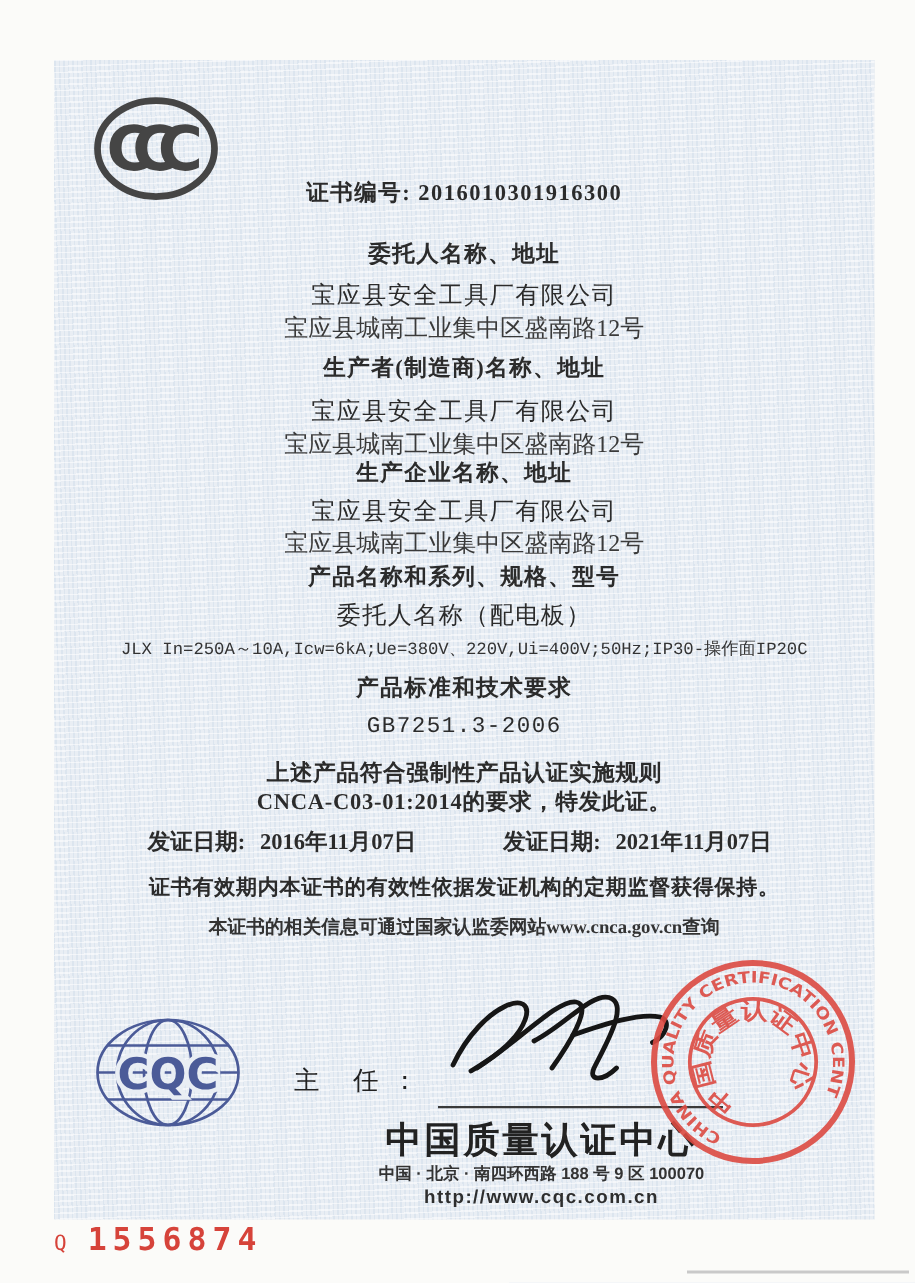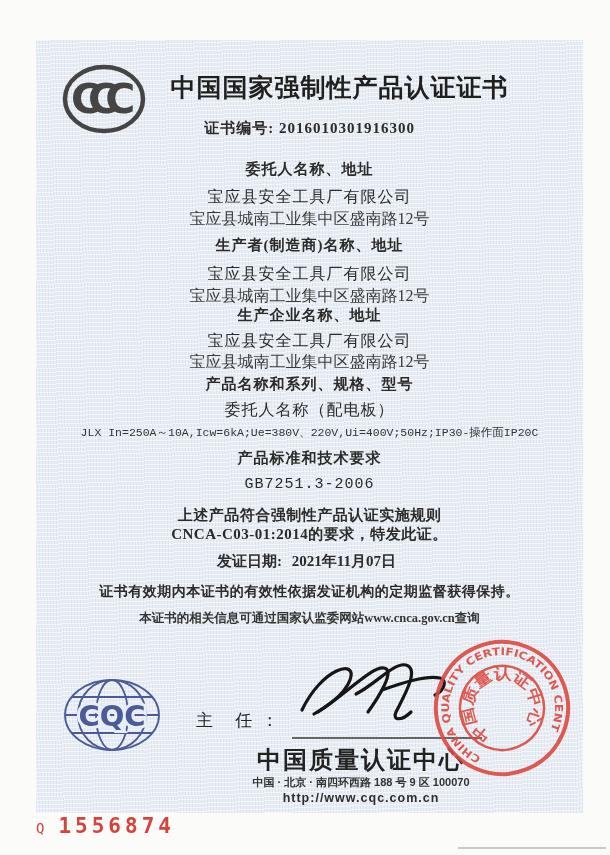--- a/index.html
+++ b/index.html
@@ -62,21 +62,20 @@
 <body>
 
 <div class="scan">
   <div class="paper">
 
     <svg class="ccc-logo" width="88" height="78" viewBox="0 0 88 78">
       <ellipse cx="44" cy="39" rx="39" ry="32" fill="none" stroke="#454545" stroke-width="4.5"></ellipse>
       <text x="11" y="53" font-family="DejaVu Sans, sans-serif" font-size="41" font-weight="bold" fill="#454545" letter-spacing="-13">CCC</text>
     </svg>
 
-    <div class="title">中国国家强制性产品认证证书</div>
 
     <div class="abs certno">
       <span>证书编号:</span>
       <span>2016010301916300</span>
     </div>
 
     <div class="abs sec-head" style="top:120px">委托人名称、地址</div>
     <div class="abs org-name" style="top:147px">宝应县安全工具厂有限公司</div>
     <div class="abs org-addr" style="top:169px">宝应县城南工业集中区盛南路12号</div>
 
@@ -92,20 +91,24 @@
     <div class="abs org-name" style="top:360px">委托人名称（配电板）</div>
     <div class="abs spec" style="top:385px">JLX In=250A～10A,Icw=6kA;Ue=380V、220V,Ui=400V;50Hz;IP30-操作面IP20C</div>
 
     <div class="abs sec-head" style="top:409px">产品标准和技术要求</div>
     <div class="abs standard" style="top:436px">GB7251.3-2006</div>
 
     <div class="abs statement" style="top:466px">上述产品符合强制性产品认证实施规则</div>
     <div class="abs statement" style="top:485px">CNCA-C03-01:2014的要求，特发此证。</div>
 
     <div class="dates">
+      <div class="pair">
+        <span>发证日期:</span>
+        <span>2016年11月07日</span>
+      </div>
       <div class="pair">
         <span>发证日期:</span>
         <span>2021年11月07日</span>
       </div>
     </div>
 
     <div class="abs infonote">本证书的相关信息可通过国家认监委网站www.cnca.gov.cn查询</div>
     <div class="abs validity">证书有效期内本证书的有效性依据发证机构的定期监督获得保持。</div>
 
     <svg class="cqc-logo" width="104" height="84" viewBox="0 0 104 84">

